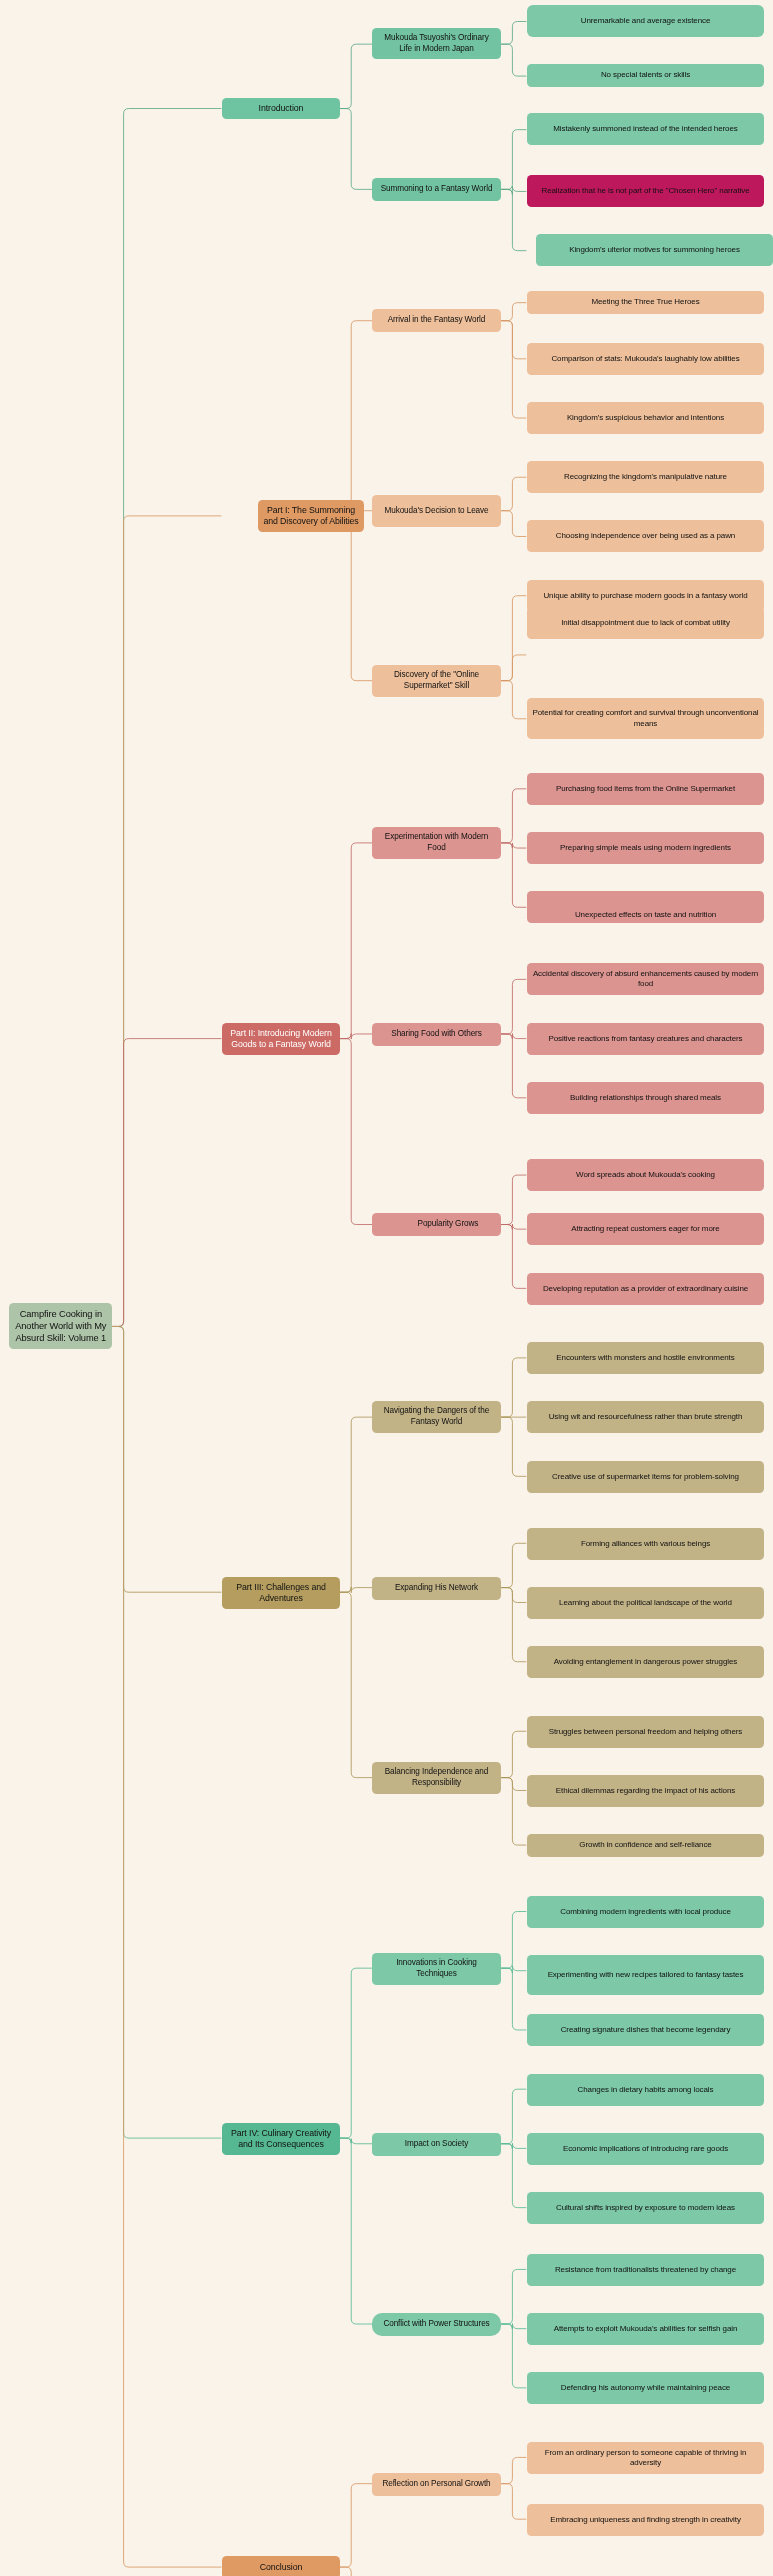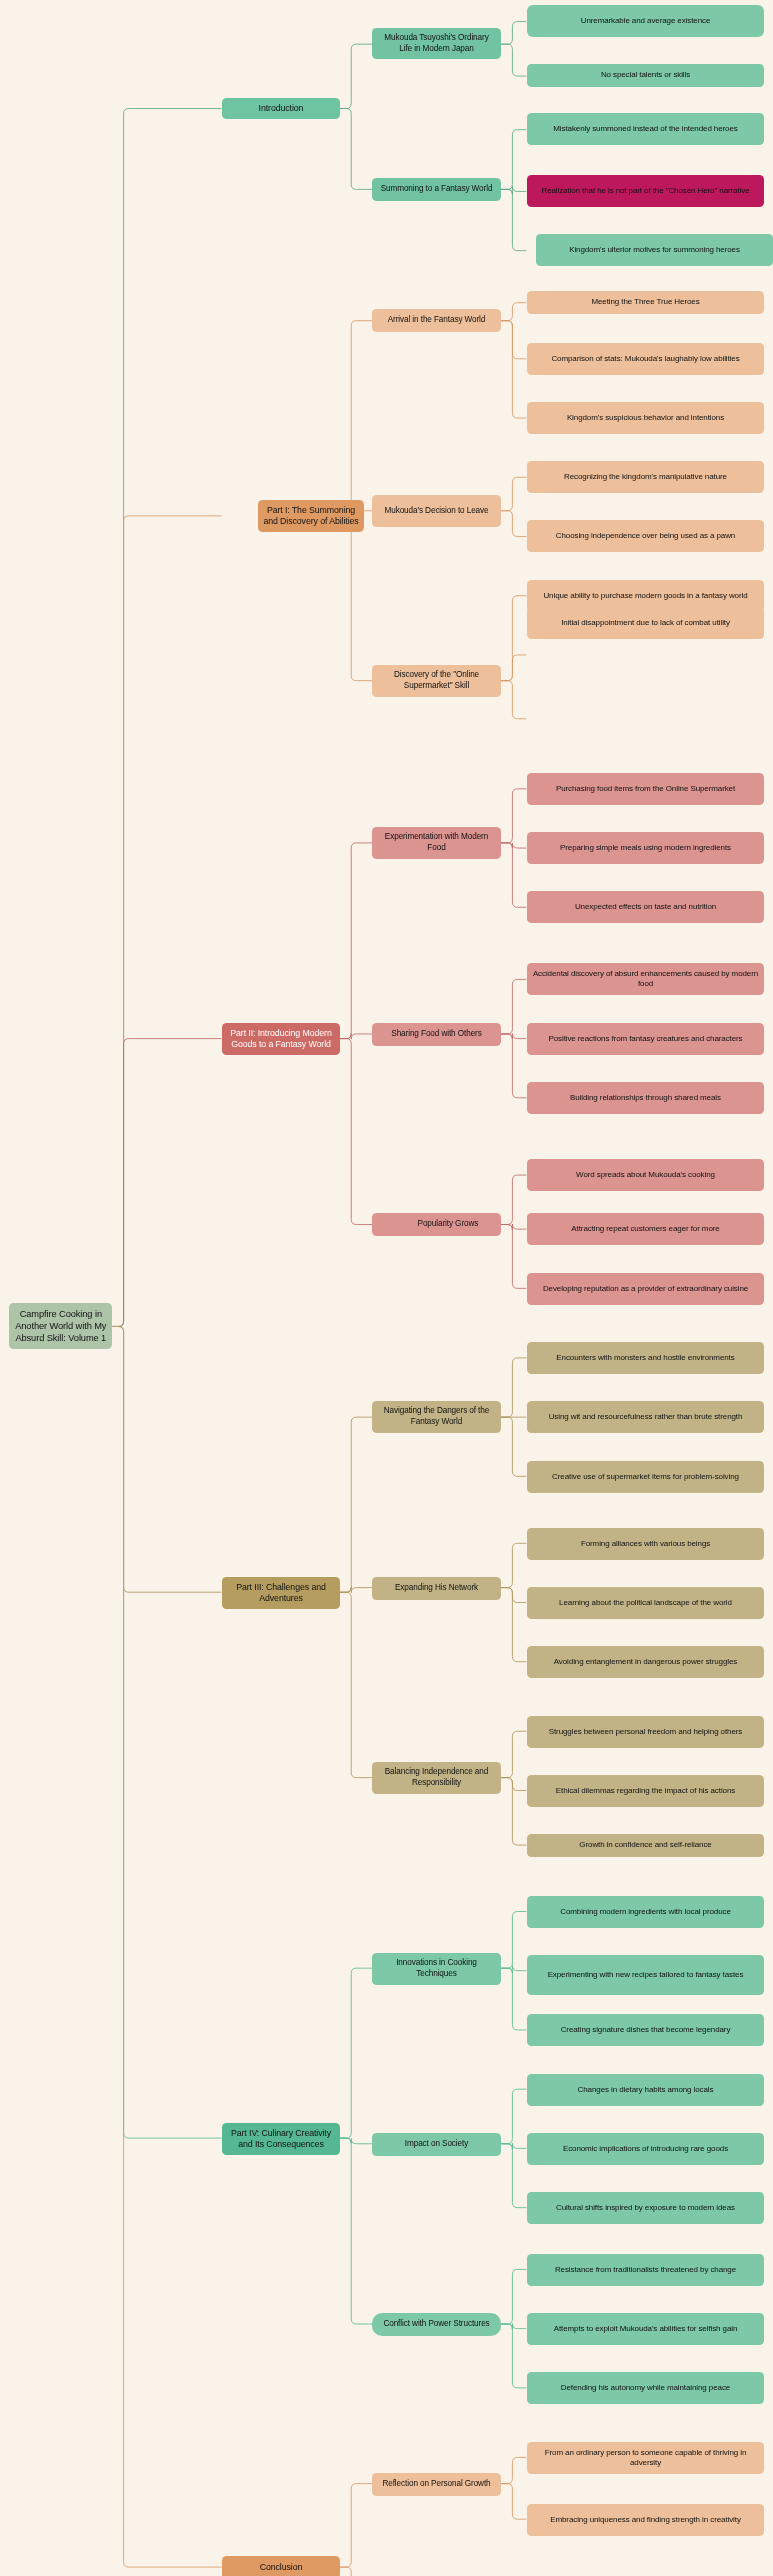--- a/index.html
+++ b/index.html
@@ -155,33 +155,36 @@
     </div>
     <div class="node lvl-2" style="left: 372px; top: 665px; width: 129px; height: 32px; background: rgb(237, 191, 154); color: rgb(17, 17, 17);">
       <span>Discovery of the "Online Supermarket" Skill</span>
     </div>
     <div class="node lvl-3" style="left: 527px; top: 580px; width: 237px; height: 32px; background: rgb(237, 191, 154); color: rgb(17, 17, 17);">
       <span>Unique ability to purchase modern goods in a fantasy world</span>
     </div>
     <div class="node lvl-3" style="left: 527px; top: 607px; width: 237px; height: 32px; background: rgb(237, 191, 154); color: rgb(17, 17, 17);">
       <span>Initial disappointment due to lack of combat utility</span>
     </div>
+    <div class="node lvl-3" style="left: 527px; top: 698px; width: 237px; height: 41px; background: rgb(237, 191, 154); color: rgb(17, 17, 17);">
+      <span>Potential for creating comfort and survival through unconventional means</span>
+    </div>
     <div class="node lvl-1" style="left: 222px; top: 1023px; width: 118px; height: 32px; background: rgb(204, 107, 102); color: rgb(255, 255, 255);">
       <span>Part II: Introducing Modern Goods to a Fantasy World</span>
     </div>
     <div class="node lvl-2" style="left: 372px; top: 827px; width: 129px; height: 32px; background: rgb(220, 148, 144); color: rgb(17, 17, 17);">
       <span>Experimentation with Modern Food</span>
     </div>
     <div class="node lvl-3" style="left: 527px; top: 773px; width: 237px; height: 32px; background: rgb(220, 148, 144); color: rgb(17, 17, 17);">
       <span>Purchasing food items from the Online Supermarket</span>
     </div>
     <div class="node lvl-3" style="left: 527px; top: 832px; width: 237px; height: 32px; background: rgb(220, 148, 144); color: rgb(17, 17, 17);">
       <span>Preparing simple meals using modern ingredients</span>
     </div>
-    <div class="node lvl-3" style="left: 527px; top: 891px; width: 237px; height: 32px; background: rgb(220, 148, 144); color: rgb(17, 17, 17);">
+    <div class="node lvl-3" style="left: 527px; top: 891px; width: 237px; height: 32px; background: rgb(220, 148, 144); color: rgb(17, 17, 17); align-items: flex-end;">
       <span>Unexpected effects on taste and nutrition</span>
     </div>
     <div class="node lvl-2" style="left: 372px; top: 1023px; width: 129px; height: 23px; background: rgb(220, 148, 144); color: rgb(17, 17, 17);">
       <span>Sharing Food with Others</span>
     </div>
     <div class="node lvl-3" style="left: 527px; top: 963px; width: 237px; height: 32px; background: rgb(220, 148, 144); color: rgb(17, 17, 17);">
       <span>Accidental discovery of absurd enhancements caused by modern food</span>
     </div>
     <div class="node lvl-3" style="left: 527px; top: 1023px; width: 237px; height: 32px; background: rgb(220, 148, 144); color: rgb(17, 17, 17);">
       <span>Positive reactions from fantasy creatures and characters</span>

